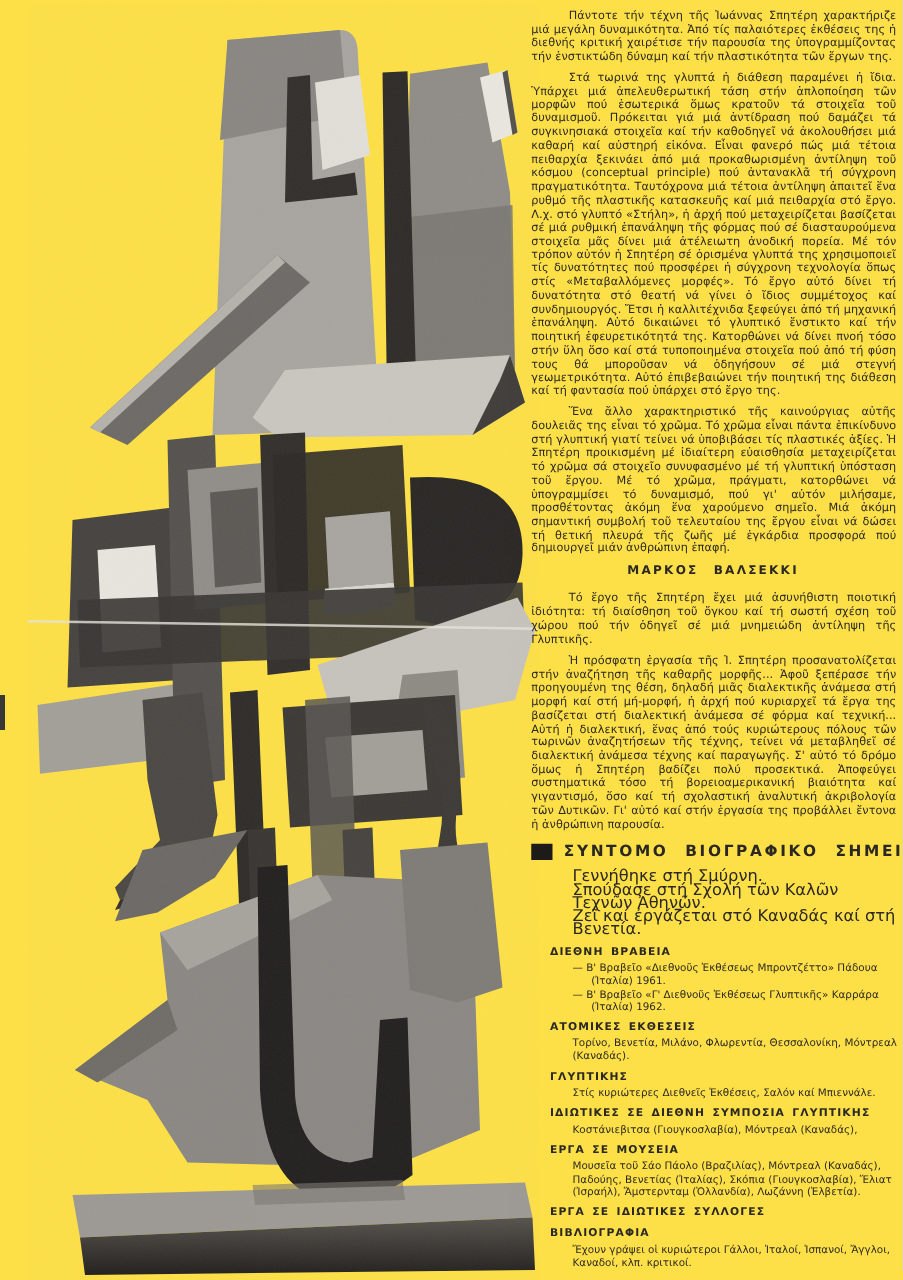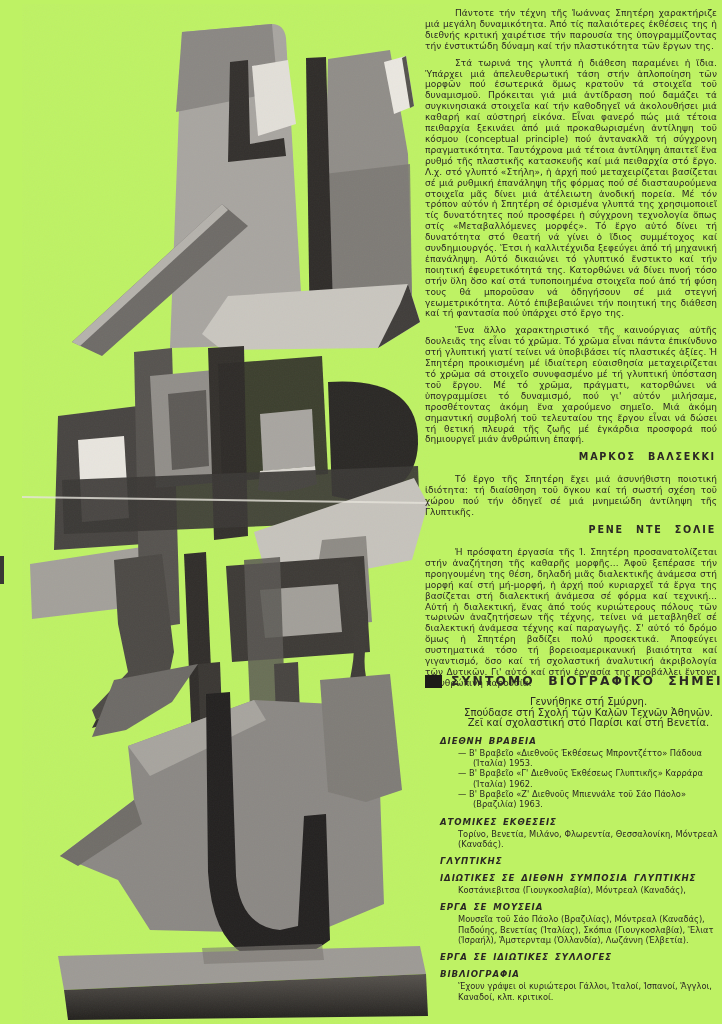--- a/index.html
+++ b/index.html
@@ -1,46 +1,46 @@
 <!DOCTYPE html>
 <html><head>
 <meta charset="utf-8">
 <style>
   html,body{margin:0;padding:0;background:#d8d5cf;}
   .page{
     position:relative;width:722px;height:1024px;
-    background:#bef264;overflow:hidden;
+    background:#fde047;overflow:hidden;
     font-family:"DejaVu Sans",sans-serif;color:#2b2824;
   }
   
   .sculpture{position:absolute;left:22px;top:4px;width:408px;height:1020px;}
   .edge-mark{position:absolute;left:0;top:556px;width:4px;height:28px;background:#3a3835;}
   
   .col{position:absolute;left:425px;top:8px;width:292px;}
   .essay p{
     font-size:9px;line-height:10.9px;text-align:justify;
     margin:0 0 6px;text-indent:30px;letter-spacing:.05px;
   }
   .sig{
-    font-size:9.6px;font-weight:bold;text-align:right;
+    font-size:9.6px;font-weight:bold;text-align:center;
     letter-spacing:1.8px;word-spacing:7px;margin:2px 1px 12px 0;
   }
   .sig.inset{margin-right:22px;}
   
   .bio{position:absolute;left:425px;top:674px;width:294px;}
   .bio-head{display:flex;align-items:center;margin:0 0 9px;}
   .sq{width:17px;height:13px;background:#1d1b18;flex:0 0 auto;}
   .bio-head h2{
     font-size:12.3px;font-weight:bold;letter-spacing:2.1px;word-spacing:7px;
     margin:0 0 0 9px;white-space:nowrap;
   }
-  .bio-intro{padding-left:33px;font-size:10px;line-height:10.6px;text-align:center;}
+  .bio-intro{padding-left:33px;font-size:13px;line-height:10.6px;}
   .bio h3{
     font-size:8.6px;font-weight:bold;letter-spacing:.9px;word-spacing:2px;
-    margin:7px 0 2px;padding-left:15px;white-space:nowrap;font-style:italic;
+    margin:7px 0 2px;padding-left:15px;white-space:nowrap;
   }
   .bio .items{padding-left:33px;font-size:8.3px;line-height:10.3px;}
   .award{padding-left:15px;text-indent:-15px;}
 </style>
 </head>
 <body>
 
 <div class="page">
 
   <svg class="sculpture" viewBox="0 0 408 1020" xmlns="http://www.w3.org/2000/svg">
@@ -118,54 +118,55 @@
 
     <section class="essay">
       <p>Πάντοτε τήν τέχνη τῆς Ἰωάννας Σπητέρη χαρακτήριζε μιά μεγάλη δυναμικότητα. Ἀπό τίς παλαιότερες ἐκθέσεις της ἡ διεθνής κριτική χαιρέτισε τήν παρουσία της ὑπογραμμίζοντας τήν ἐνστικτώδη δύναμη καί τήν πλαστικότητα τῶν ἔργων της.</p>
       <p>Στά τωρινά της γλυπτά ἡ διάθεση παραμένει ἡ ἴδια. Ὑπάρχει μιά ἀπελευθερωτική τάση στήν ἁπλοποίηση τῶν μορφῶν πού ἐσωτερικά ὅμως κρατοῦν τά στοιχεῖα τοῦ δυναμισμοῦ. Πρόκειται γιά μιά ἀντίδραση πού δαμάζει τά συγκινησιακά στοιχεῖα καί τήν καθοδηγεῖ νά ἀκολουθήσει μιά καθαρή καί αὐστηρή εἰκόνα. Εἶναι φανερό πώς μιά τέτοια πειθαρχία ξεκινάει ἀπό μιά προκαθωρισμένη ἀντίληψη τοῦ κόσμου (conceptual principle) πού ἀντανακλᾶ τή σύγχρονη πραγματικότητα. Ταυτόχρονα μιά τέτοια ἀντίληψη ἀπαιτεῖ ἕνα ρυθμό τῆς πλαστικῆς κατασκευῆς καί μιά πειθαρχία στό ἔργο. Λ.χ. στό γλυπτό «Στήλη», ἡ ἀρχή πού μεταχειρίζεται βασίζεται σέ μιά ρυθμική ἐπανάληψη τῆς φόρμας πού σέ διασταυρούμενα στοιχεῖα μᾶς δίνει μιά ἀτέλειωτη ἀνοδική πορεία. Μέ τόν τρόπον αὐτόν ἡ Σπητέρη σέ ὁρισμένα γλυπτά της χρησιμοποιεῖ τίς δυνατότητες πού προσφέρει ἡ σύγχρονη τεχνολογία ὅπως στίς «Μεταβαλλόμενες μορφές». Τό ἔργο αὐτό δίνει τή δυνατότητα στό θεατή νά γίνει ὁ ἴδιος συμμέτοχος καί συνδημιουργός. Ἔτσι ἡ καλλιτέχνιδα ξεφεύγει ἀπό τή μηχανική ἐπανάληψη. Αὐτό δικαιώνει τό γλυπτικό ἔνστικτο καί τήν ποιητική ἐφευρετικότητά της. Κατορθώνει νά δίνει πνοή τόσο στήν ὕλη ὅσο καί στά τυποποιημένα στοιχεῖα πού ἀπό τή φύση τους θά μποροῦσαν νά ὁδηγήσουν σέ μιά στεγνή γεωμετρικότητα. Αὐτό ἐπιβεβαιώνει τήν ποιητική της διάθεση καί τή φαντασία πού ὑπάρχει στό ἔργο της.</p>
       <p>Ἕνα ἄλλο χαρακτηριστικό τῆς καινούργιας αὐτῆς δουλειᾶς της εἶναι τό χρῶμα. Τό χρῶμα εἶναι πάντα ἐπικίνδυνο στή γλυπτική γιατί τείνει νά ὑποβιβάσει τίς πλαστικές ἀξίες. Ἡ Σπητέρη προικισμένη μέ ἰδιαίτερη εὐαισθησία μεταχειρίζεται τό χρῶμα σά στοιχεῖο συνυφασμένο μέ τή γλυπτική ὑπόσταση τοῦ ἔργου. Μέ τό χρῶμα, πράγματι, κατορθώνει νά ὑπογραμμίσει τό δυναμισμό, πού γι' αὐτόν μιλήσαμε, προσθέτοντας ἀκόμη ἕνα χαρούμενο σημεῖο. Μιά ἀκόμη σημαντική συμβολή τοῦ τελευταίου της ἔργου εἶναι νά δώσει τή θετική πλευρά τῆς ζωῆς μέ ἐγκάρδια προσφορά πού δημιουργεῖ μιάν ἀνθρώπινη ἐπαφή.</p>
       <div class="sig">ΜΑΡΚΟΣ ΒΑΛΣΕΚΚΙ</div>
     </section>
 
     <section class="essay">
       <p>Τό ἔργο τῆς Σπητέρη ἔχει μιά ἀσυνήθιστη ποιοτική ἰδιότητα: τή διαίσθηση τοῦ ὄγκου καί τή σωστή σχέση τοῦ χώρου πού τήν ὁδηγεῖ σέ μιά μνημειώδη ἀντίληψη τῆς Γλυπτικῆς.</p>
-      <div class="sig">ΡΕΝΕ ΝΤΕ ΣΟΛΙΕ</div>
     </section>
 
     <section class="essay">
       <p>Ἡ πρόσφατη ἐργασία τῆς Ἰ. Σπητέρη προσανατολίζεται στήν ἀναζήτηση τῆς καθαρῆς μορφῆς... Ἀφοῦ ξεπέρασε τήν προηγουμένη της θέση, δηλαδή μιᾶς διαλεκτικῆς ἀνάμεσα στή μορφή καί στή μή-μορφή, ἡ ἀρχή πού κυριαρχεῖ τά ἔργα της βασίζεται στή διαλεκτική ἀνάμεσα σέ φόρμα καί τεχνική... Αὐτή ἡ διαλεκτική, ἕνας ἀπό τούς κυριώτερους πόλους τῶν τωρινῶν ἀναζητήσεων τῆς τέχνης, τείνει νά μεταβληθεῖ σέ διαλεκτική ἀνάμεσα τέχνης καί παραγωγῆς. Σ' αὐτό τό δρόμο ὅμως ἡ Σπητέρη βαδίζει πολύ προσεκτικά. Ἀποφεύγει συστηματικά τόσο τή βορειοαμερικανική βιαιότητα καί γιγαντισμό, ὅσο καί τή σχολαστική ἀναλυτική ἀκριβολογία τῶν Δυτικῶν. Γι' αὐτό καί στήν ἐργασία της προβάλλει ἔντονα ἡ ἀνθρώπινη παρουσία.</p>
     </section>
 
   </div>
 
   <div class="bio">
     <div class="bio-head">
       <span class="sq"></span>
       <h2>ΣΥΝΤΟΜΟ ΒΙΟΓΡΑΦΙΚΟ ΣΗΜΕΙΩΜΑ</h2>
     </div>
 
     <div class="bio-intro">
       <div>Γεννήθηκε στή Σμύρνη.</div>
       <div>Σπούδασε στή Σχολή τῶν Καλῶν Τεχνῶν Ἀθηνῶν.</div>
-      <div>Ζεῖ καί σχολαστική στό Παρίσι καί στή Βενετία.</div>
+      <div>Ζεῖ καί ἐργάζεται στό Καναδάς καί στή Βενετία.</div>
     </div>
 
     <h3>ΔΙΕΘΝΗ ΒΡΑΒΕΙΑ</h3>
     <div class="items">
-      <div class="award">— Β' Βραβεῖο «Διεθνοῦς Ἐκθέσεως Μπροντζέττο» Πάδουα (Ἰταλία) 1953.</div>
+      <div class="award">— Β' Βραβεῖο «Διεθνοῦς Ἐκθέσεως Μπροντζέττο» Πάδουα (Ἰταλία) 1961.</div>
       <div class="award">— Β' Βραβεῖο «Γ' Διεθνοῦς Ἐκθέσεως Γλυπτικῆς» Καρράρα (Ἰταλία) 1962.</div>
-      <div class="award">— Β' Βραβεῖο «Ζ' Διεθνοῦς Μπιεννάλε τοῦ Σάο Πάολο» (Βραζιλία) 1963.</div>
     </div>
 
     <h3>ΑΤΟΜΙΚΕΣ ΕΚΘΕΣΕΙΣ</h3>
     <div class="items">
       <div>Τορίνο, Βενετία, Μιλάνο, Φλωρεντία, Θεσσαλονίκη, Μόντρεαλ (Καναδάς).</div>
     </div>
 
     <h3>ΓΛΥΠΤΙΚΗΣ</h3>
+    <div class="items">
+      <div>Στίς κυριώτερες Διεθνεῖς Ἐκθέσεις, Σαλόν καί Μπιεννάλε.</div>
+    </div>
 
     <h3>ΙΔΙΩΤΙΚΕΣ ΣΕ ΔΙΕΘΝΗ ΣΥΜΠΟΣΙΑ ΓΛΥΠΤΙΚΗΣ</h3>
     <div class="items">
       <div>Κοστάνιεβιτσα (Γιουγκοσλαβία), Μόντρεαλ (Καναδάς),</div>
     </div>
 
     <h3>ΕΡΓΑ ΣΕ ΜΟΥΣΕΙΑ</h3>
     <div class="items">
       <div>Μουσεῖα τοῦ Σάο Πάολο (Βραζιλίας), Μόντρεαλ (Καναδάς), Παδούης, Βενετίας (Ἰταλίας), Σκόπια (Γιουγκοσλαβία), Ἔλιατ (Ἰσραήλ), Ἄμστερνταμ (Ὁλλανδία), Λωζάννη (Ἑλβετία).</div>
     </div>

